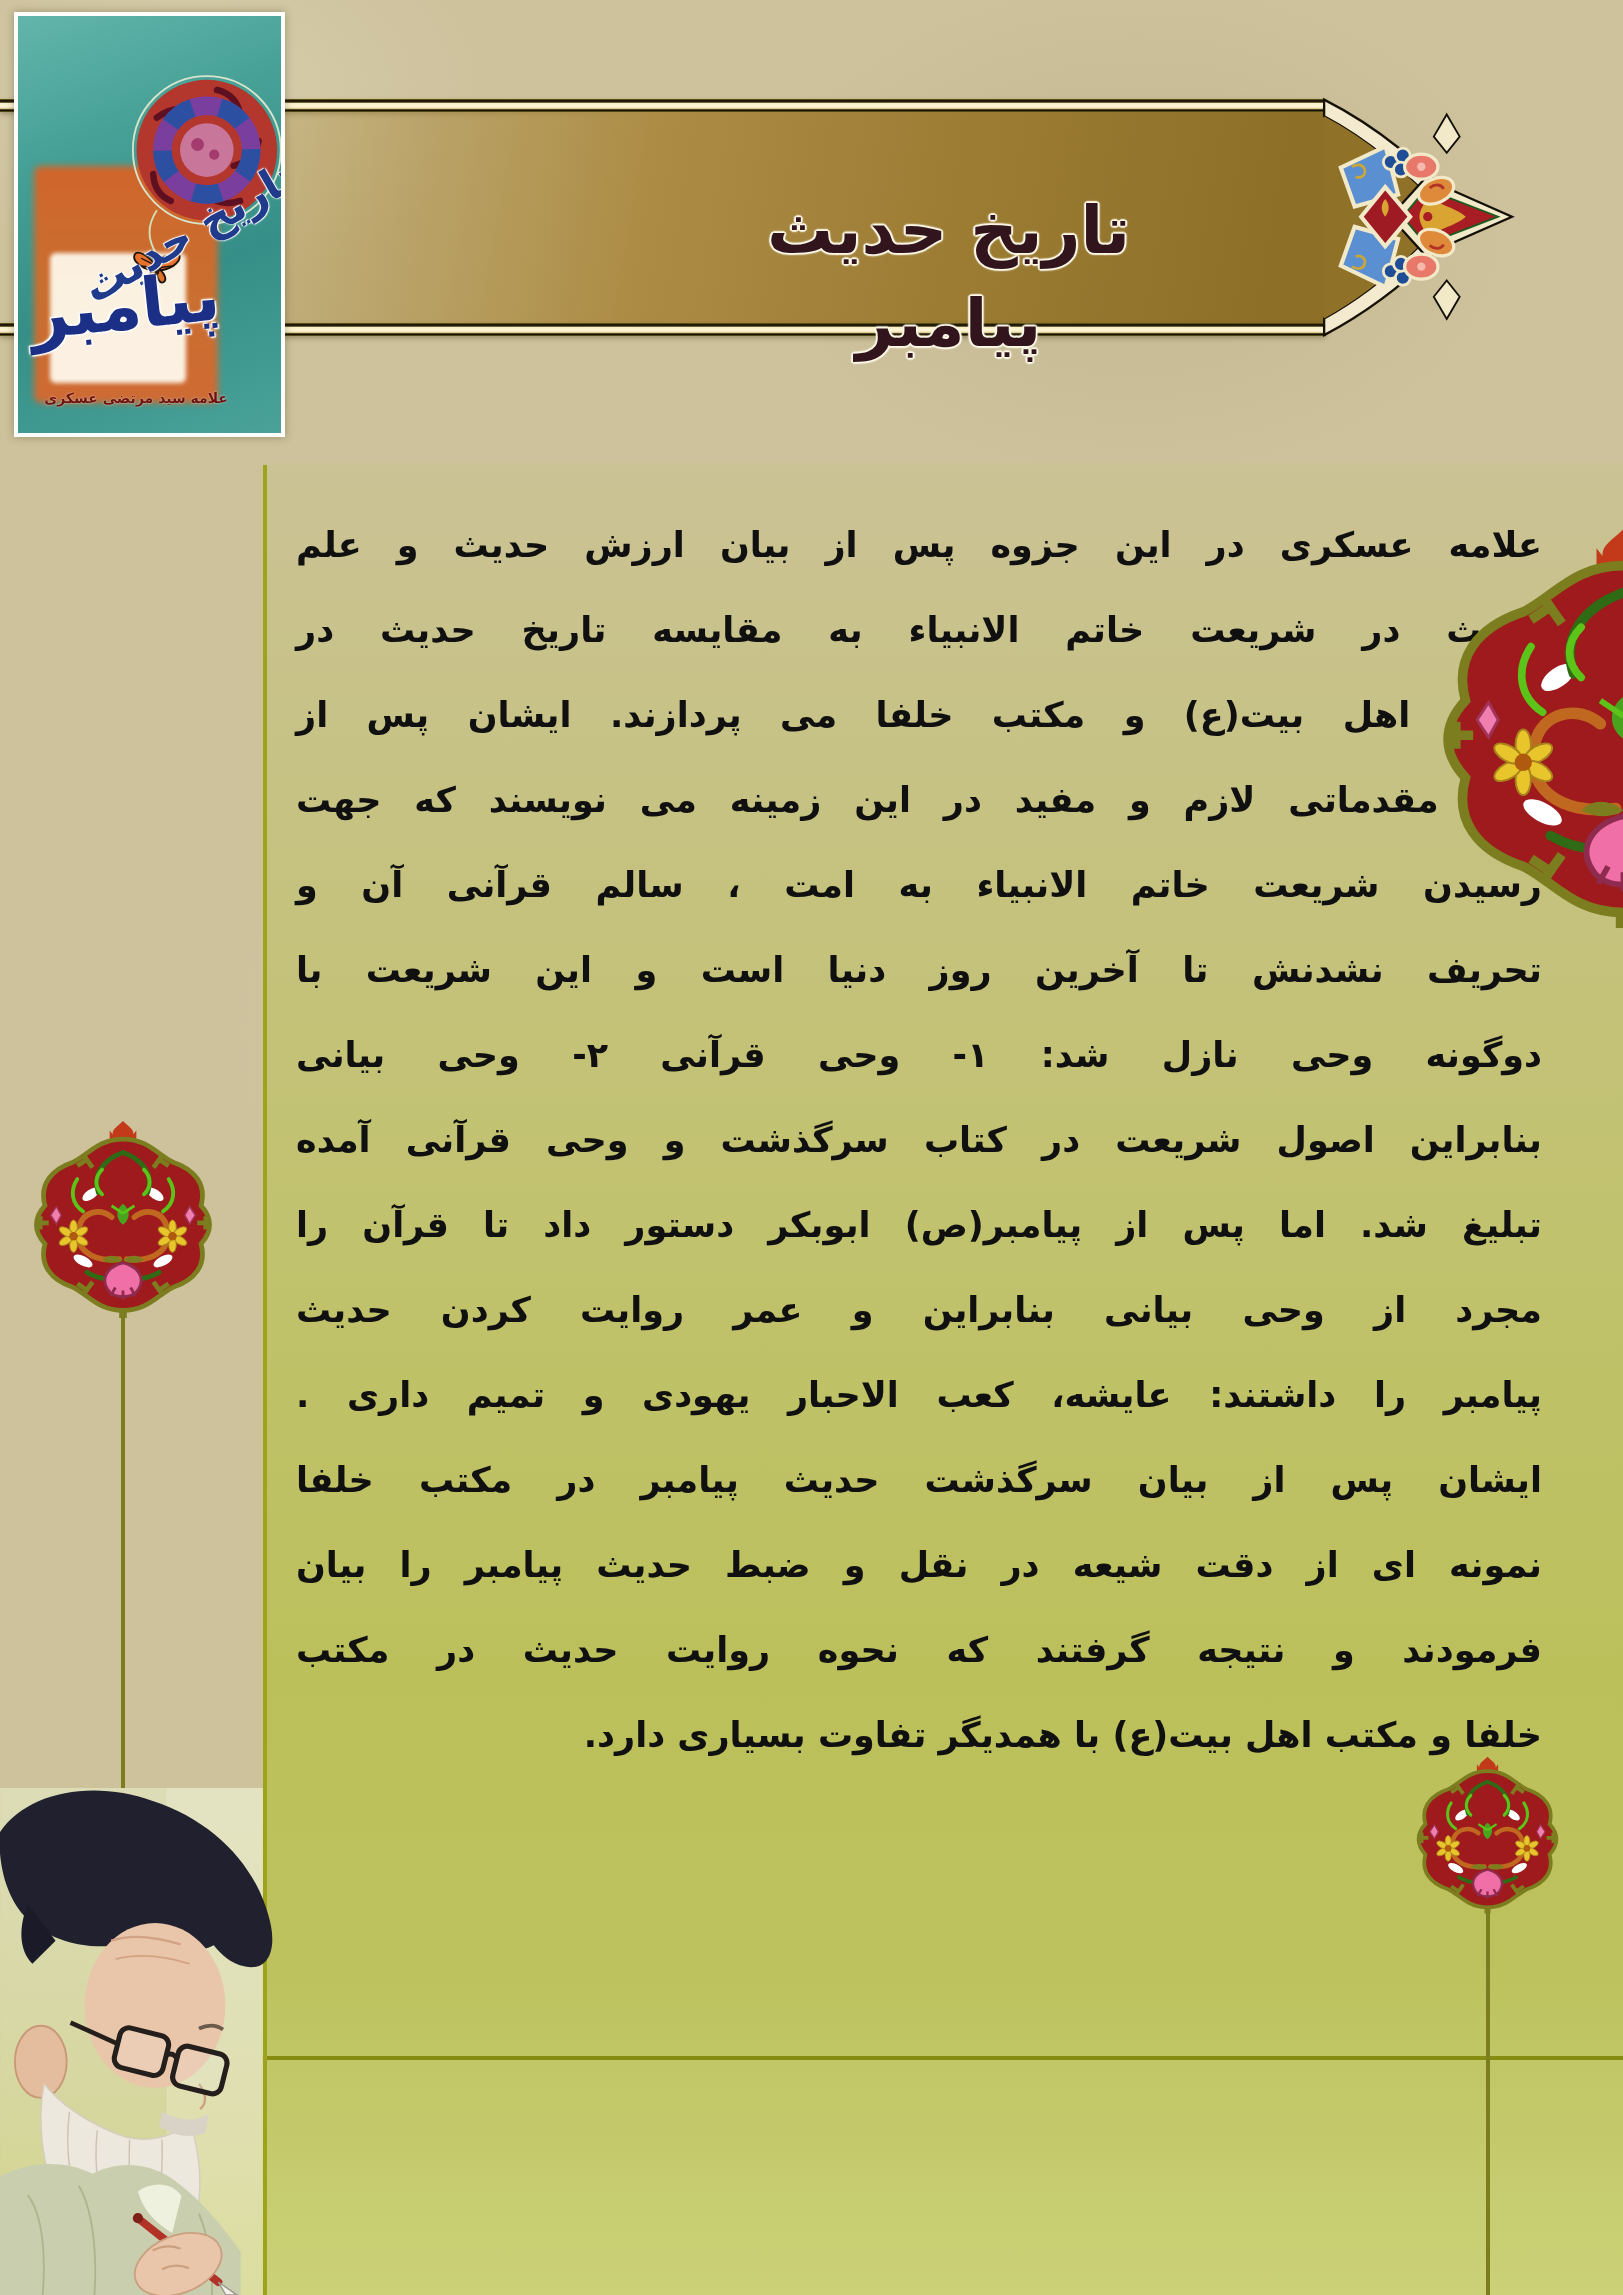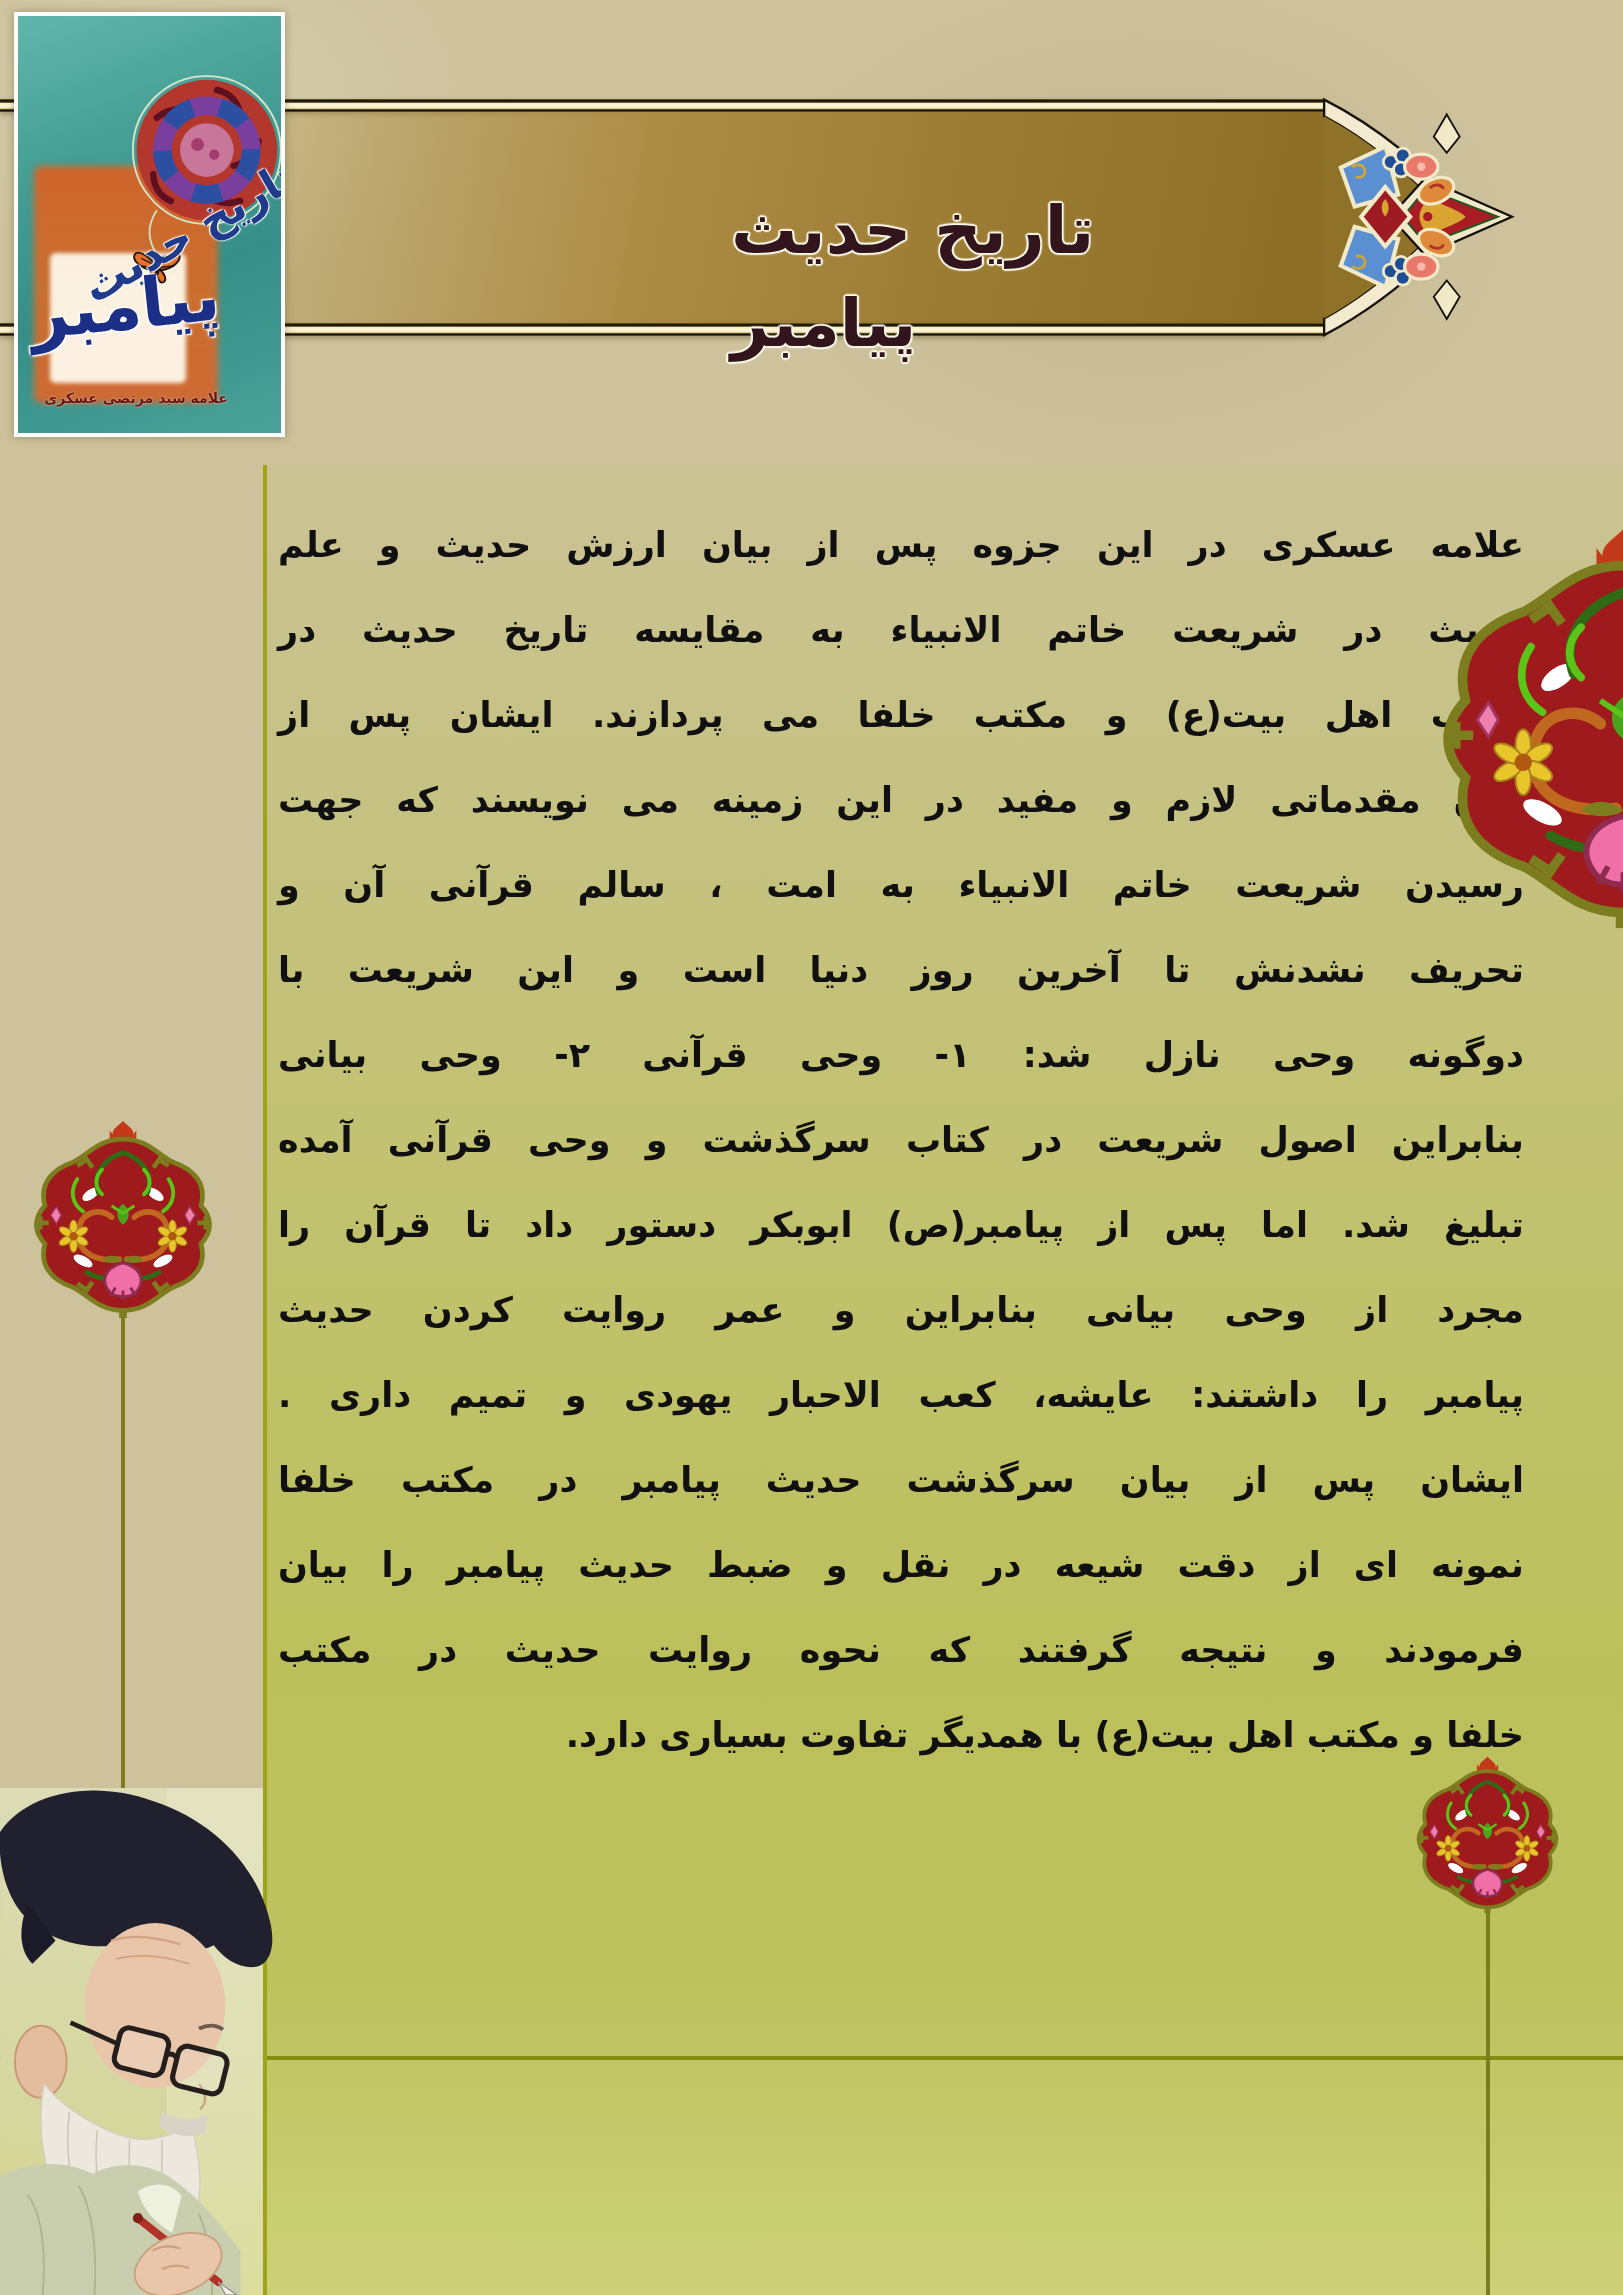--- a/index.html
+++ b/index.html
@@ -22,36 +22,36 @@
   .stripe{
     position:absolute;left:0;width:1326px;height:12.5px;
     background:linear-gradient(180deg,#7a6a1c 0%,#120d04 13%,#342a0e 24%,
                #f8f0c6 34%,#fdf6d8 55%,#eee1ab 72%,#39300e 82%,#120d04 90%,#7a6a1c 100%);
     box-shadow:0 2.3px 5.6px rgba(70,55,15,.35);
   }
   .stripe.top{top:99px;}
   .stripe.bottom{top:323px;}
   .page-title{
     position:absolute;left:731px;top:184px;width:435px;margin:0;
-    font-size:66px;line-height:93px;font-weight:bold;text-align:left;
+    font-size:66px;line-height:93px;font-weight:bold;text-align:center;
     color:#31141c;letter-spacing:0.9px;
     text-shadow:-1.9px 0 1.4px #fdf8e8,1.9px 0 1.4px #fdf8e8,0 -1.9px 1.4px #fdf8e8,0 1.9px 1.4px #fdf8e8,
                 -1.4px -1.4px 0.9px #fdf8e8,1.4px 1.4px 0.9px #fdf8e8,-1.4px 1.4px 0.9px #fdf8e8,1.4px -1.4px 0.9px #fdf8e8;
   }
   .header-svg{position:absolute;left:0;top:0;width:1623px;height:463px;pointer-events:none;}
   
   .panel{
     position:absolute;left:267px;top:463px;width:1356px;height:1833px;
     background:linear-gradient(180deg,#cbc295 0%,#c6c283 18%,#c1c26e 42%,
                #bcc05b 66%,#bdc25e 82%,#c6cc6f 94%,#ccd178 100%);
   }
   .vline{position:absolute;left:263px;top:465px;width:4.2px;height:1830px;background:#9da31b;}
   .hline{position:absolute;left:0;top:2056px;width:1623px;height:4.2px;background:#868c10;}
   .text-block{
-    position:absolute;left:278px;top:503px;width:1246px;direction:rtl;
+    position:absolute;left:296px;top:503px;width:1246px;direction:rtl;
   }
   .line{
     height:85px;line-height:85px;font-size:35px;font-weight:bold;color:#101010;
     text-align:justify;text-align-last:justify;white-space:nowrap;
   }
   .line:last-child{text-align-last:right;}
   
   .book-cover{
     position:absolute;left:14px;top:11.6px;width:263px;height:417px;
     border:4.6px solid #fdfdfb;box-shadow:0 0 8.3px rgba(60,50,20,.35);

